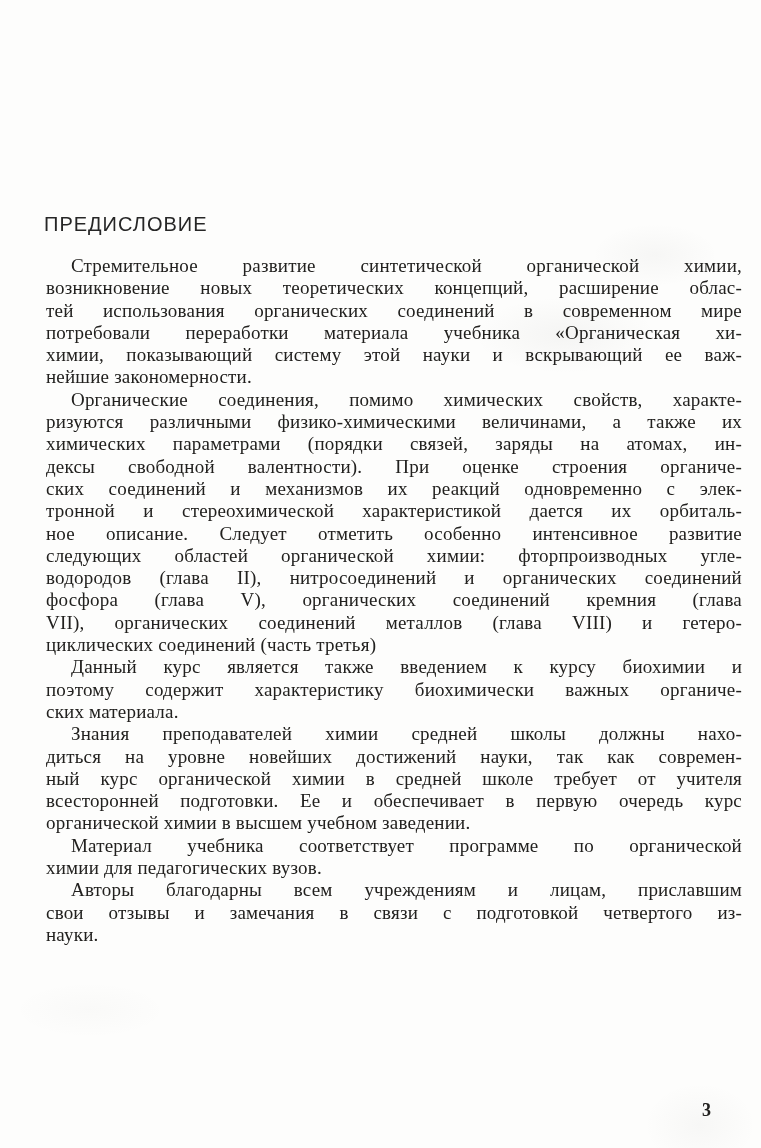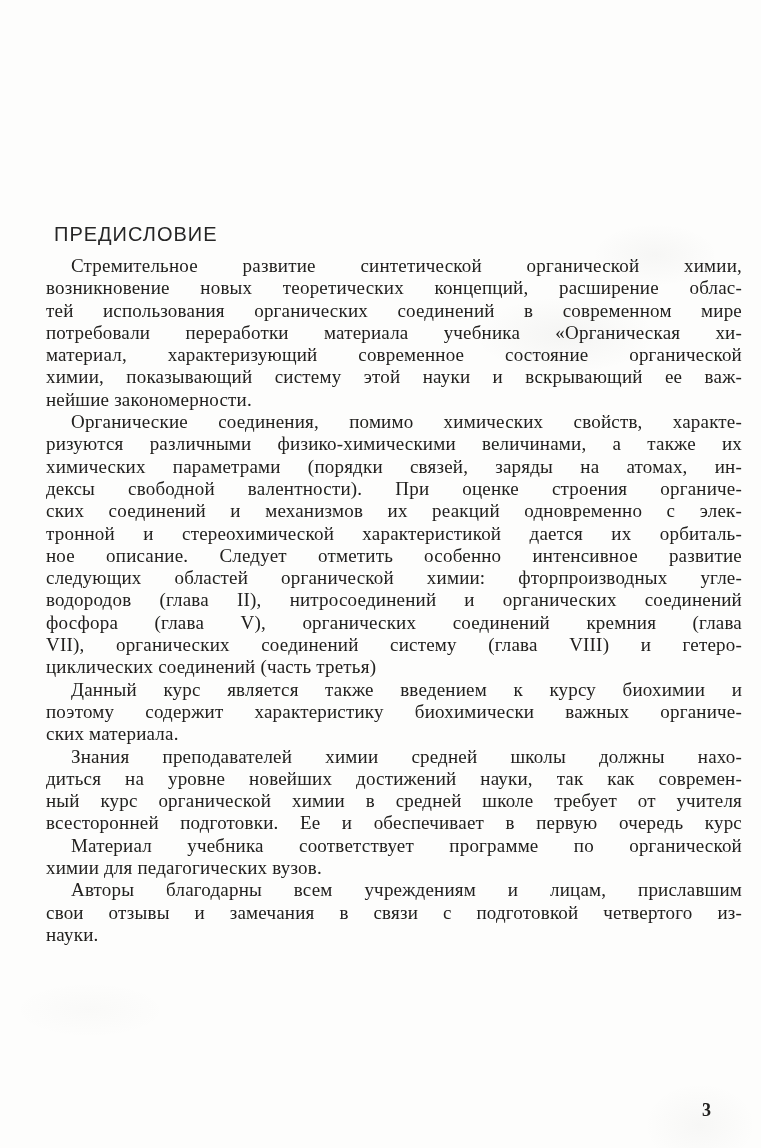--- a/index.html
+++ b/index.html
@@ -24,21 +24,21 @@
       radial-gradient(ellipse 130px 55px at 565px 335px, rgba(60,60,55,0.045), transparent 70%),
       radial-gradient(ellipse 90px 45px at 655px 255px, rgba(60,60,55,0.035), transparent 70%),
       radial-gradient(ellipse 110px 40px at 90px 1010px, rgba(60,60,55,0.02), transparent 70%),
       radial-gradient(ellipse 80px 60px at 700px 1125px, rgba(60,60,55,0.03), transparent 70%);
     pointer-events: none;
   }
   .title {
     position: absolute;
     left: 40px;
     top: 209px;
-    margin: 14px;
+    margin: 4px;
     font-family: "Liberation Sans", sans-serif;
     font-size: 20px;
     font-weight: 500;
     letter-spacing: 1px;
     color: #262626;
   }
   .body-text {
     position: absolute;
     left: 34px;
     top: 255px;
@@ -73,42 +73,42 @@
 <body>
 
 <div class="page">
   <h1 class="title">ПРЕДИСЛОВИЕ</h1>
 
   <div class="body-text" id="paragraphs">
       <div class="line indent">Стремительное развитие синтетической органической химии,</div>
       <div class="line">возникновение новых теоретических концепций, расширение облас-</div>
       <div class="line">тей использования органических соединений в современном мире</div>
       <div class="line">потребовали переработки материала учебника «Органическая хи-</div>
-      <div class="line">материал, характеризующий современное состояние органической</div>
       <div class="line">химии, показывающий систему этой науки и вскрывающий ее важ-</div>
       <div class="line para-end">нейшие закономерности.</div>
       <div class="line indent">Органические соединения, помимо химических свойств, характе-</div>
       <div class="line">ризуются различными физико-химическими величинами, а также их</div>
       <div class="line">химических параметрами (порядки связей, заряды на атомах, ин-</div>
       <div class="line">дексы свободной валентности). При оценке строения органиче-</div>
       <div class="line">ских соединений и механизмов их реакций одновременно с элек-</div>
       <div class="line">тронной и стереохимической характеристикой дается их орбиталь-</div>
       <div class="line">ное описание. Следует отметить особенно интенсивное развитие</div>
       <div class="line">следующих областей органической химии: фторпроизводных угле-</div>
       <div class="line">водородов (глава II), нитросоединений и органических соединений</div>
       <div class="line">фосфора (глава V), органических соединений кремния (глава</div>
-      <div class="line">VII), органических соединений систему (глава VIII) и гетеро-</div>
+      <div class="line">VII), органических соединений металлов (глава VIII) и гетеро-</div>
       <div class="line para-end">циклических соединений (часть третья)</div>
       <div class="line indent">Данный курс является также введением к курсу биохимии и</div>
       <div class="line">поэтому содержит характеристику биохимически важных органиче-</div>
       <div class="line para-end">ских материала.</div>
       <div class="line indent">Знания преподавателей химии средней школы должны нахо-</div>
       <div class="line">диться на уровне новейших достижений науки, так как современ-</div>
       <div class="line">ный курс органической химии в средней школе требует от учителя</div>
       <div class="line">всесторонней подготовки. Ее и обеспечивает в первую очередь курс</div>
+      <div class="line para-end">органической химии в высшем учебном заведении.</div>
       <div class="line indent">Материал учебника соответствует программе по органической</div>
       <div class="line para-end">химии для педагогических вузов.</div>
       <div class="line indent">Авторы благодарны всем учреждениям и лицам, приславшим</div>
       <div class="line">свои отзывы и замечания в связи с подготовкой четвертого из-</div>
       <div class="line para-end">науки.</div>
     </div>
 
   <div class="folio">3</div>
 </div>
 

